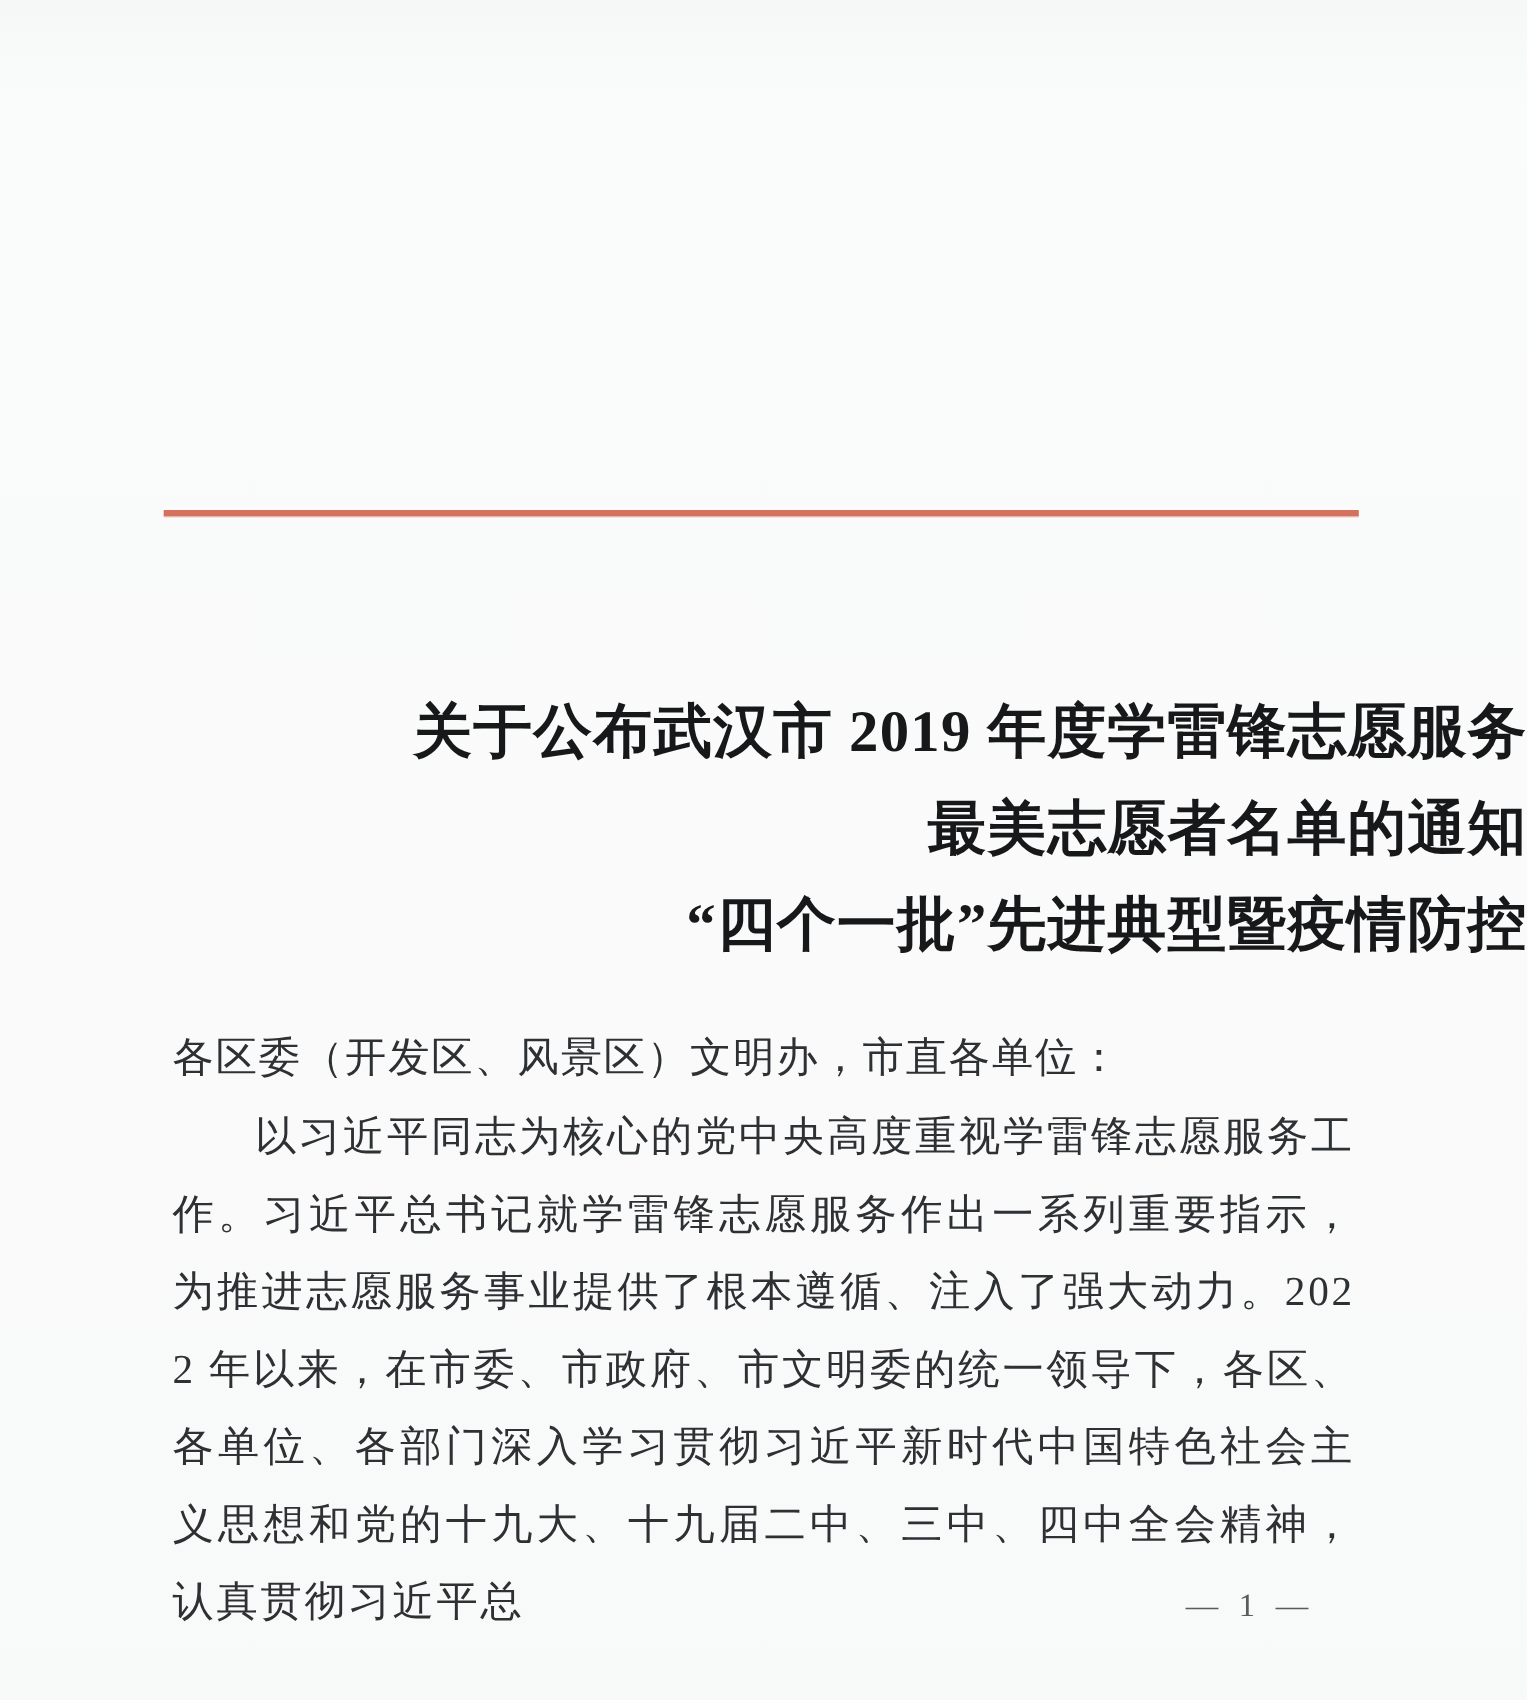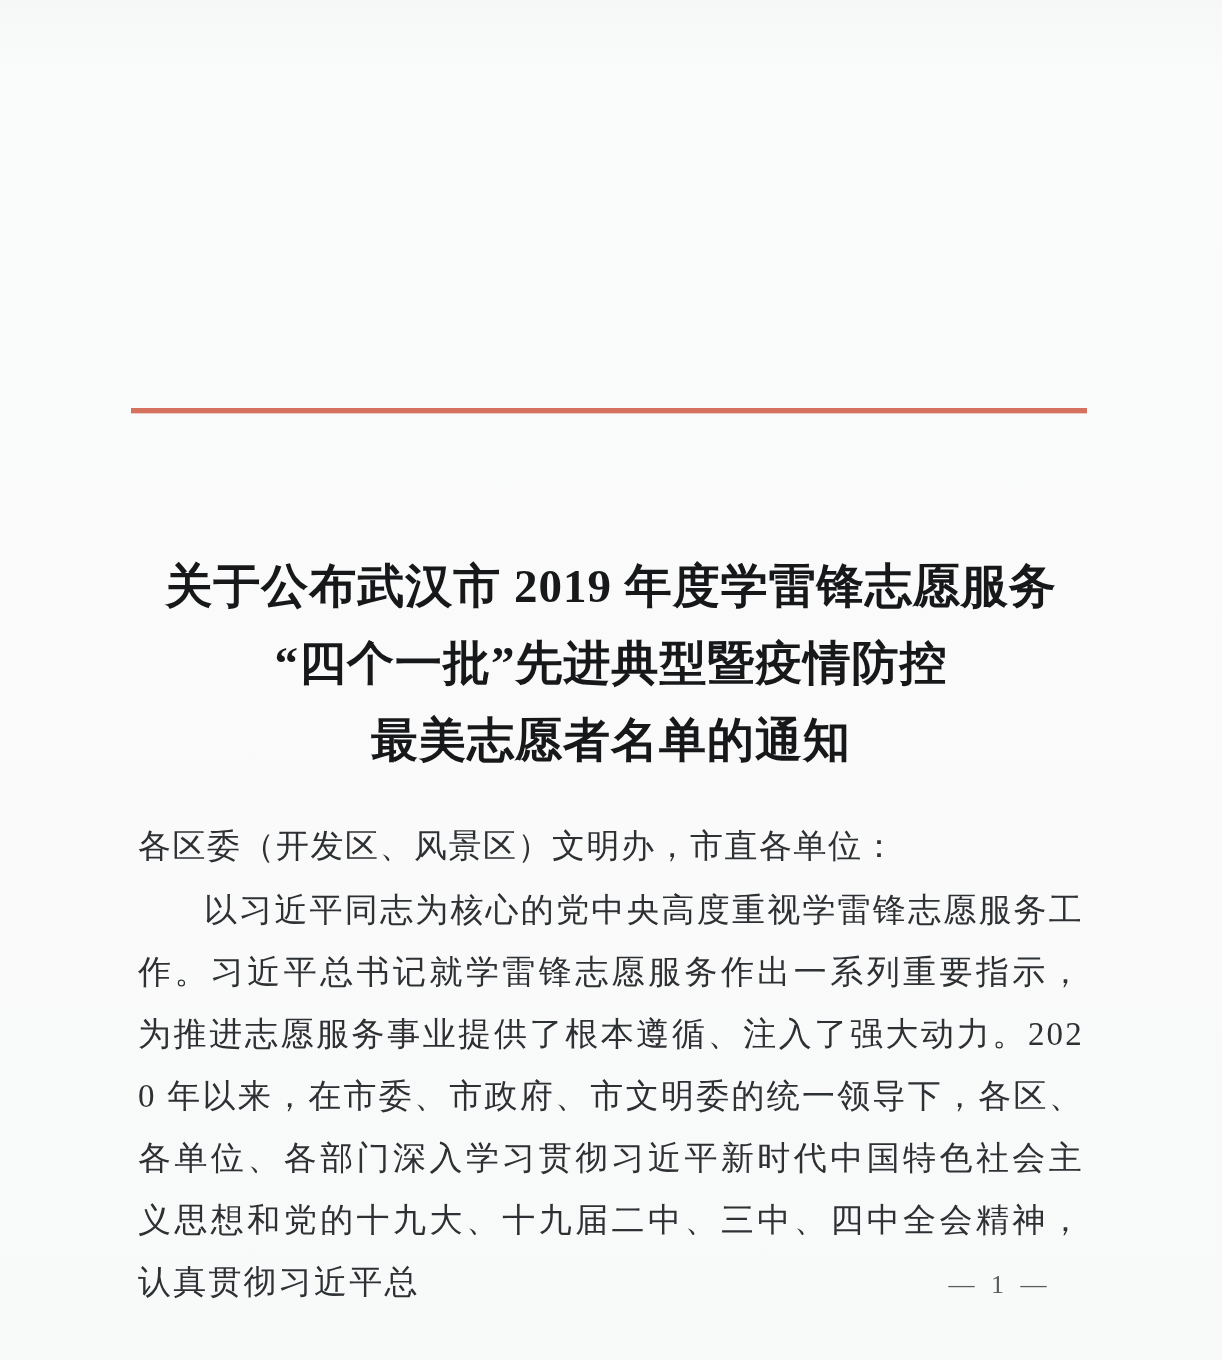--- a/index.html
+++ b/index.html
@@ -64,21 +64,21 @@
     background: #d4725f;
     box-shadow: 0 1px 0 rgba(212,114,95,0.35);
   }
 
   
   .doc-title {
     position: absolute;
     top: 548px;
     left: 0;
     right: 0;
-    text-align: center;
+    text-align: right;
     font-weight: 700;
     font-size: 47px;
     line-height: 77px;
     color: #17181a;
     letter-spacing: 1px;
   }
 
   
   .salutation {
     position: absolute;
@@ -124,23 +124,23 @@
 <body>
 
 <div class="page">
 
 
 
   <div class="red-line"></div>
 
   <div class="doc-title">
     <div>关于公布武汉市 2019 年度学雷锋志愿服务</div>
+    <div>最美志愿者名单的通知</div>
     <div>“四个一批”先进典型暨疫情防控</div>
-    <div>最美志愿者名单的通知</div>
   </div>
 
   <div class="salutation">各区委（开发区、风景区）文明办，市直各单位：</div>
 
-  <div class="paragraph">以习近平同志为核心的党中央高度重视学雷锋志愿服务工作。习近平总书记就学雷锋志愿服务作出一系列重要指示，为推进志愿服务事业提供了根本遵循、注入了强大动力。2020 年以来，在市委、市政府、市文明委的统一领导下，各区、各单位、各部门深入学习贯彻习近平新时代中国特色社会主义思想和党的十九大、十九届二中、三中、四中全会精神，认真贯彻习近平总</div>
+  <div class="paragraph">以习近平同志为核心的党中央高度重视学雷锋志愿服务工作。习近平总书记就学雷锋志愿服务作出一系列重要指示，为推进志愿服务事业提供了根本遵循、注入了强大动力。2022 年以来，在市委、市政府、市文明委的统一领导下，各区、各单位、各部门深入学习贯彻习近平新时代中国特色社会主义思想和党的十九大、十九届二中、三中、四中全会精神，认真贯彻习近平总</div>
 
   <div class="page-number">— 1 —</div>
 
 </div>
 
 </body></html>

